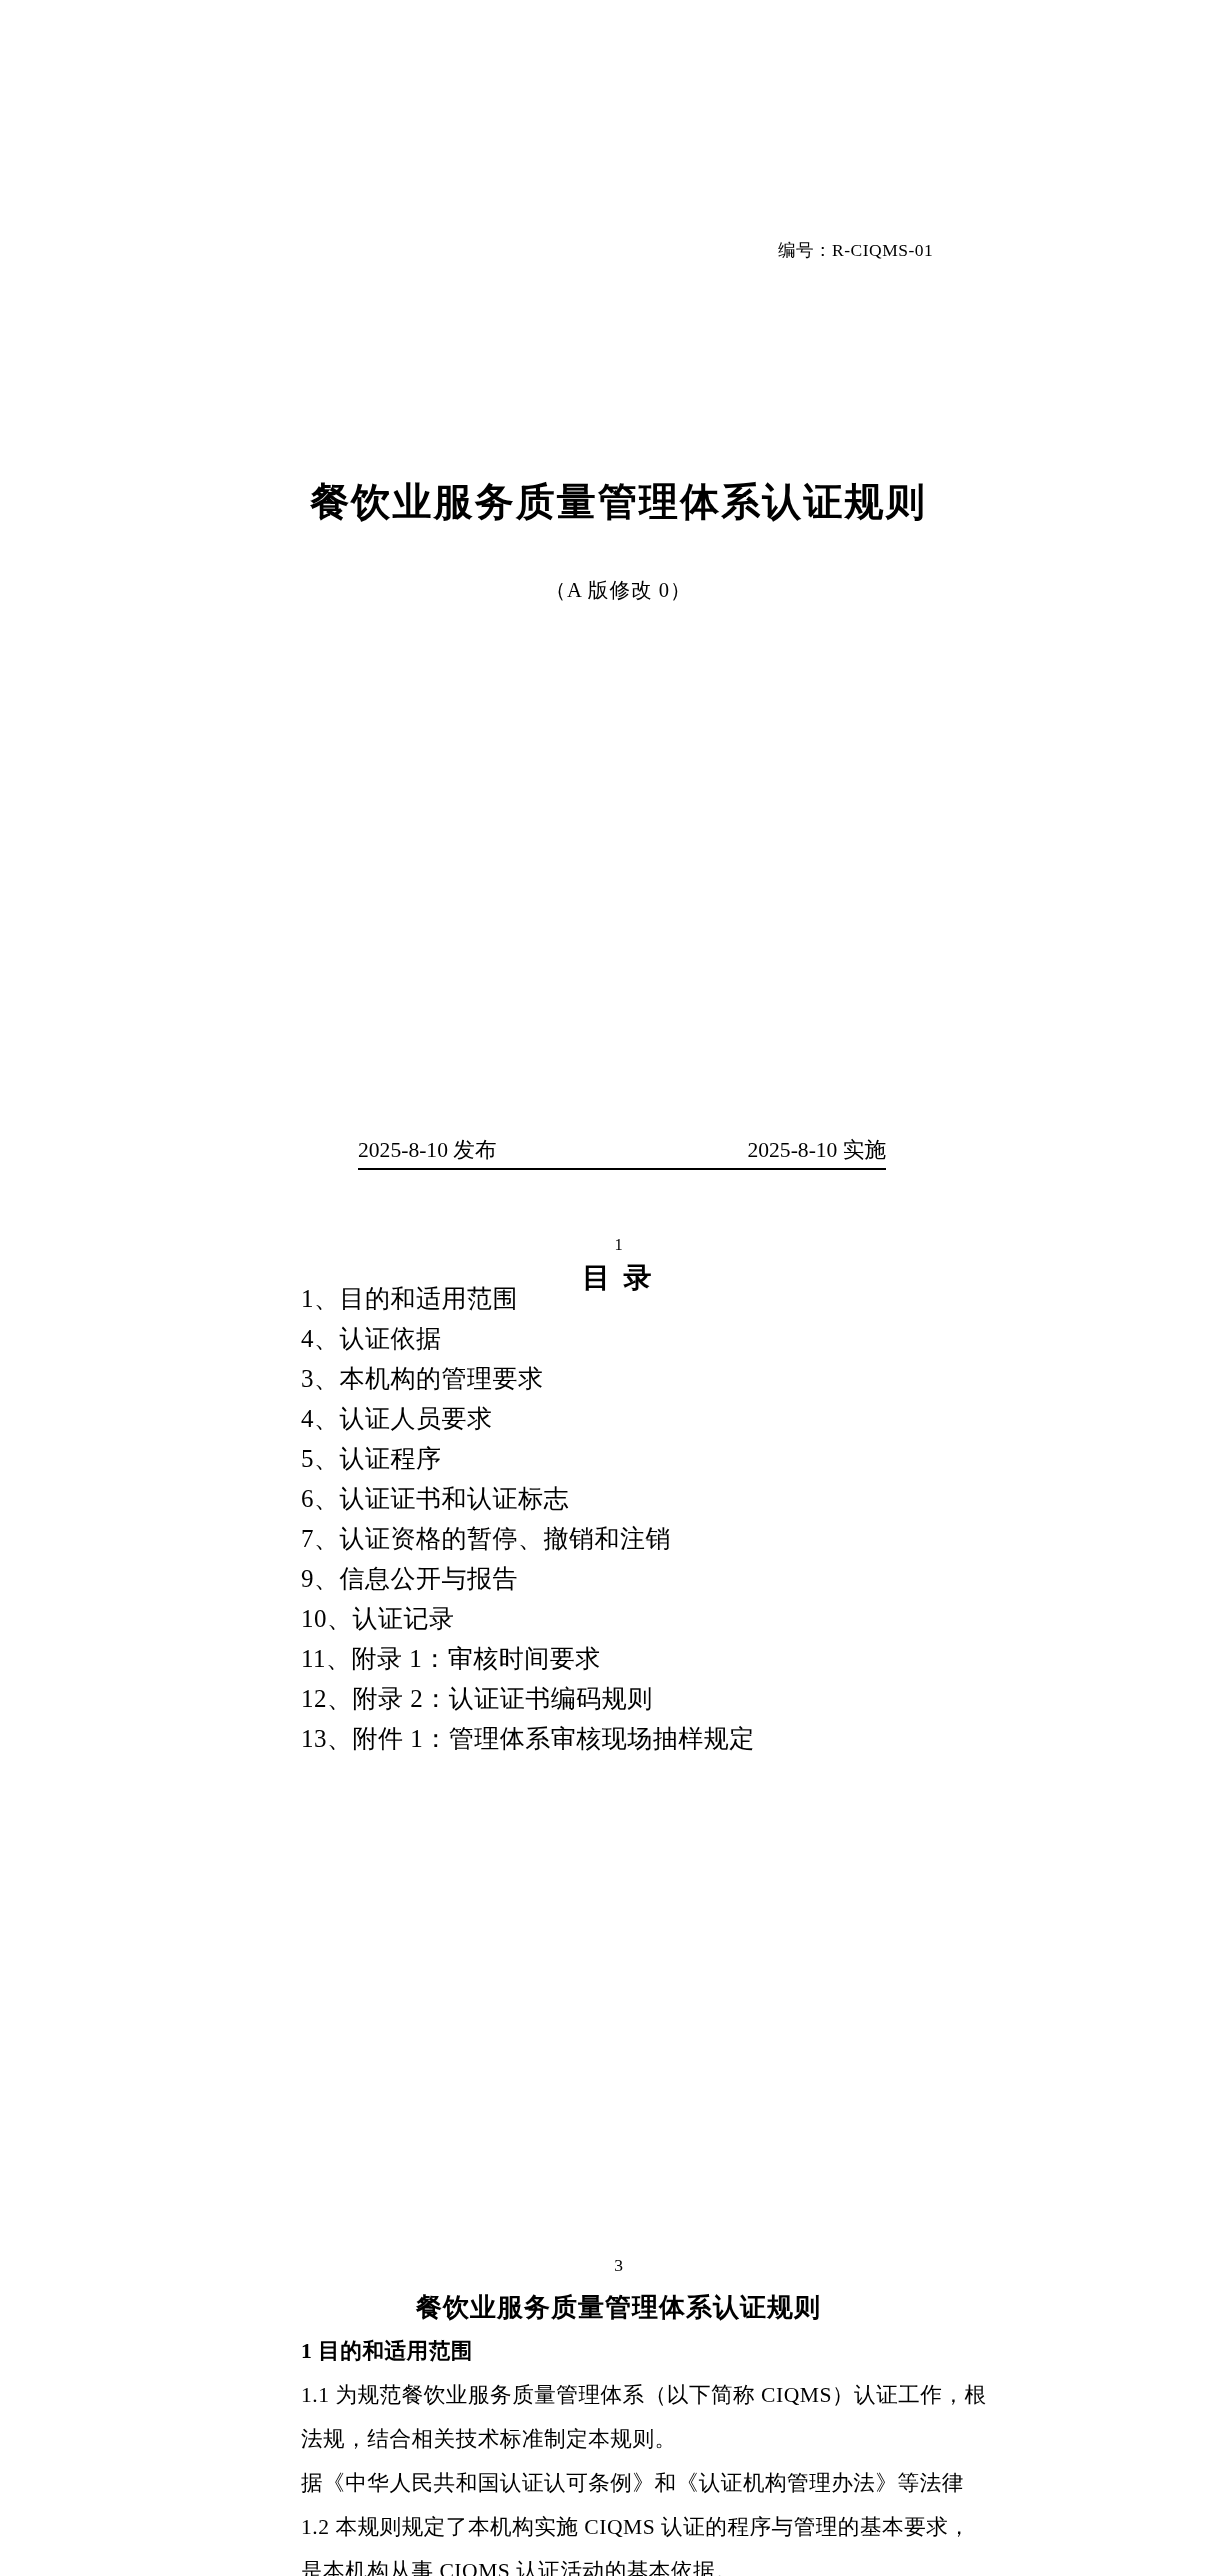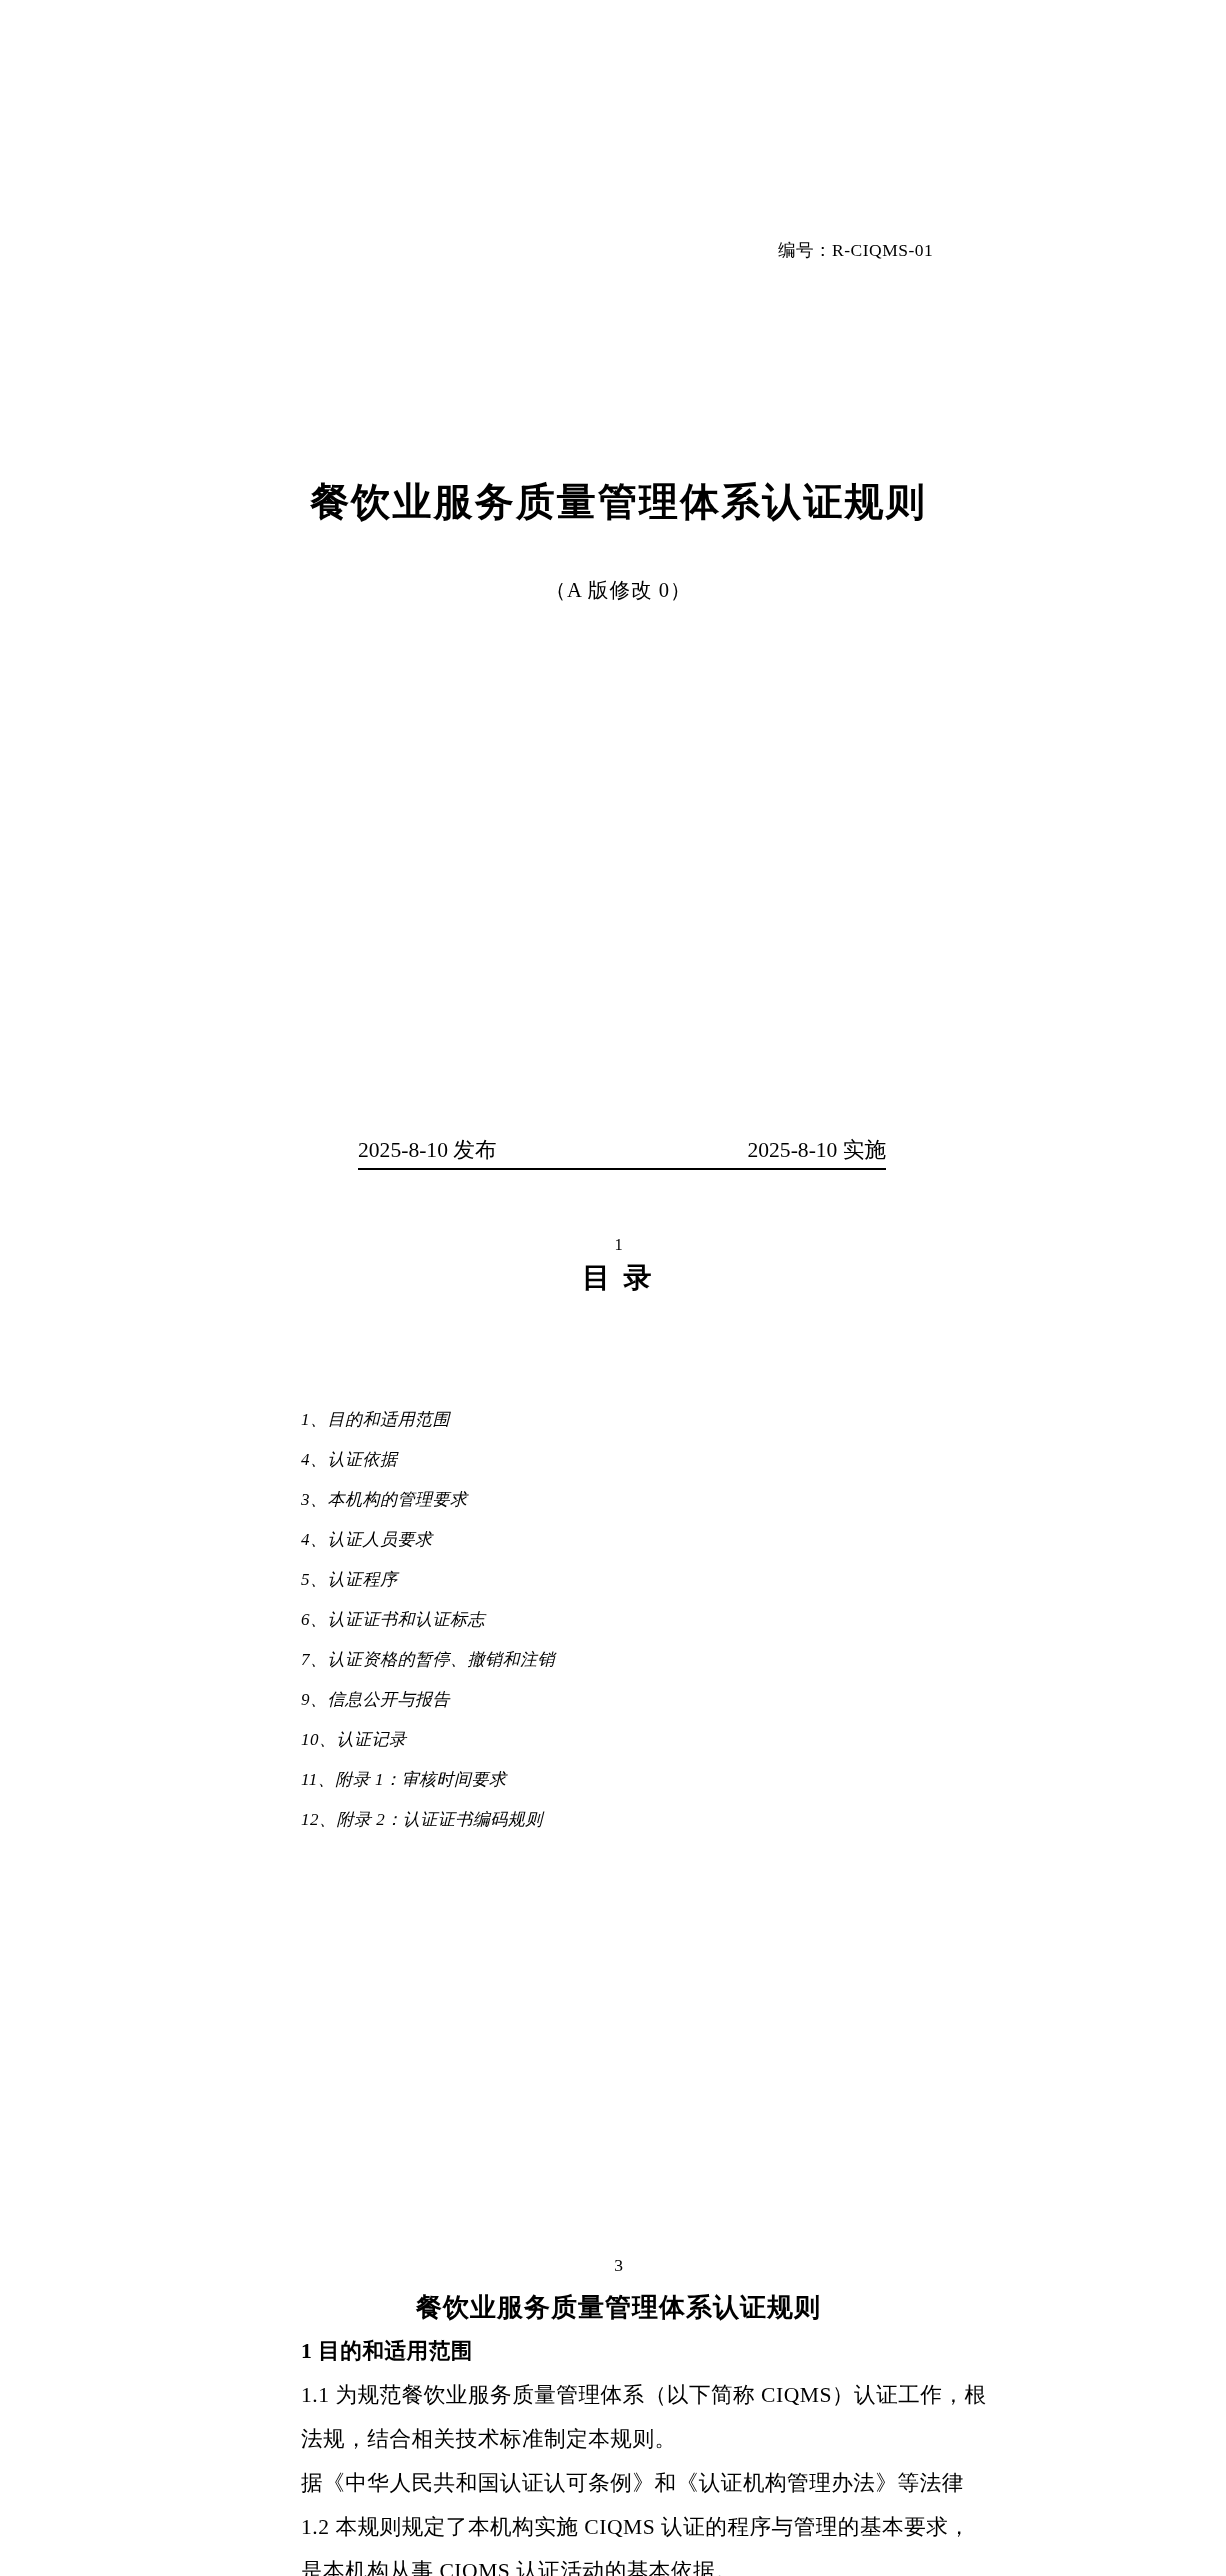--- a/index.html
+++ b/index.html
@@ -46,23 +46,22 @@
   .pagenum{
     font-size:16.5px;line-height:18.5px;text-align:center;
   }
   .pagenum-1{top:1236px;}
   .toc-heading{
     top:1262px;
     font-size:28px;line-height:32px;
     font-weight:bold;letter-spacing:3.1px;
   }
   .toc{
-    left:301px;top:1400px;width:721px;
-    font-size:17px;
-    font-style:italic;
+    left:301px;top:1279px;width:721px;
+    font-size:25px;
   }
   .toc-item{height:40px;line-height:40px;letter-spacing:0.5px;}
   
   .pagenum-3{top:2256px;font-size:17.5px;}
   .inner-heading{
     top:2292px;
     font-size:26px;line-height:32px;
     font-weight:bold;letter-spacing:1px;
   }
   .body-lines{
@@ -96,20 +95,21 @@
       <div class="toc-item">4、认证依据</div>
       <div class="toc-item">3、本机构的管理要求</div>
       <div class="toc-item">4、认证人员要求</div>
       <div class="toc-item">5、认证程序</div>
       <div class="toc-item">6、认证证书和认证标志</div>
       <div class="toc-item">7、认证资格的暂停、撤销和注销</div>
       <div class="toc-item">9、信息公开与报告</div>
       <div class="toc-item">10、认证记录</div>
       <div class="toc-item">11、附录 1：审核时间要求</div>
       <div class="toc-item">12、附录 2：认证证书编码规则</div>
+      <div class="toc-item">13、附件 1：管理体系审核现场抽样规定</div>
     </div>
 
   <div class="abs col pagenum pagenum-3">3</div>
   <div class="abs col inner-heading">餐饮业服务质量管理体系认证规则</div>
 
   <div class="abs body-lines">
       <div class="body-line bold">1 目的和适用范围</div>
       <div class="body-line">1.1 为规范餐饮业服务质量管理体系（以下简称 CIQMS）认证工作，根</div>
       <div class="body-line">法规，结合相关技术标准制定本规则。</div>
       <div class="body-line">据《中华人民共和国认证认可条例》和《认证机构管理办法》等法律</div>

